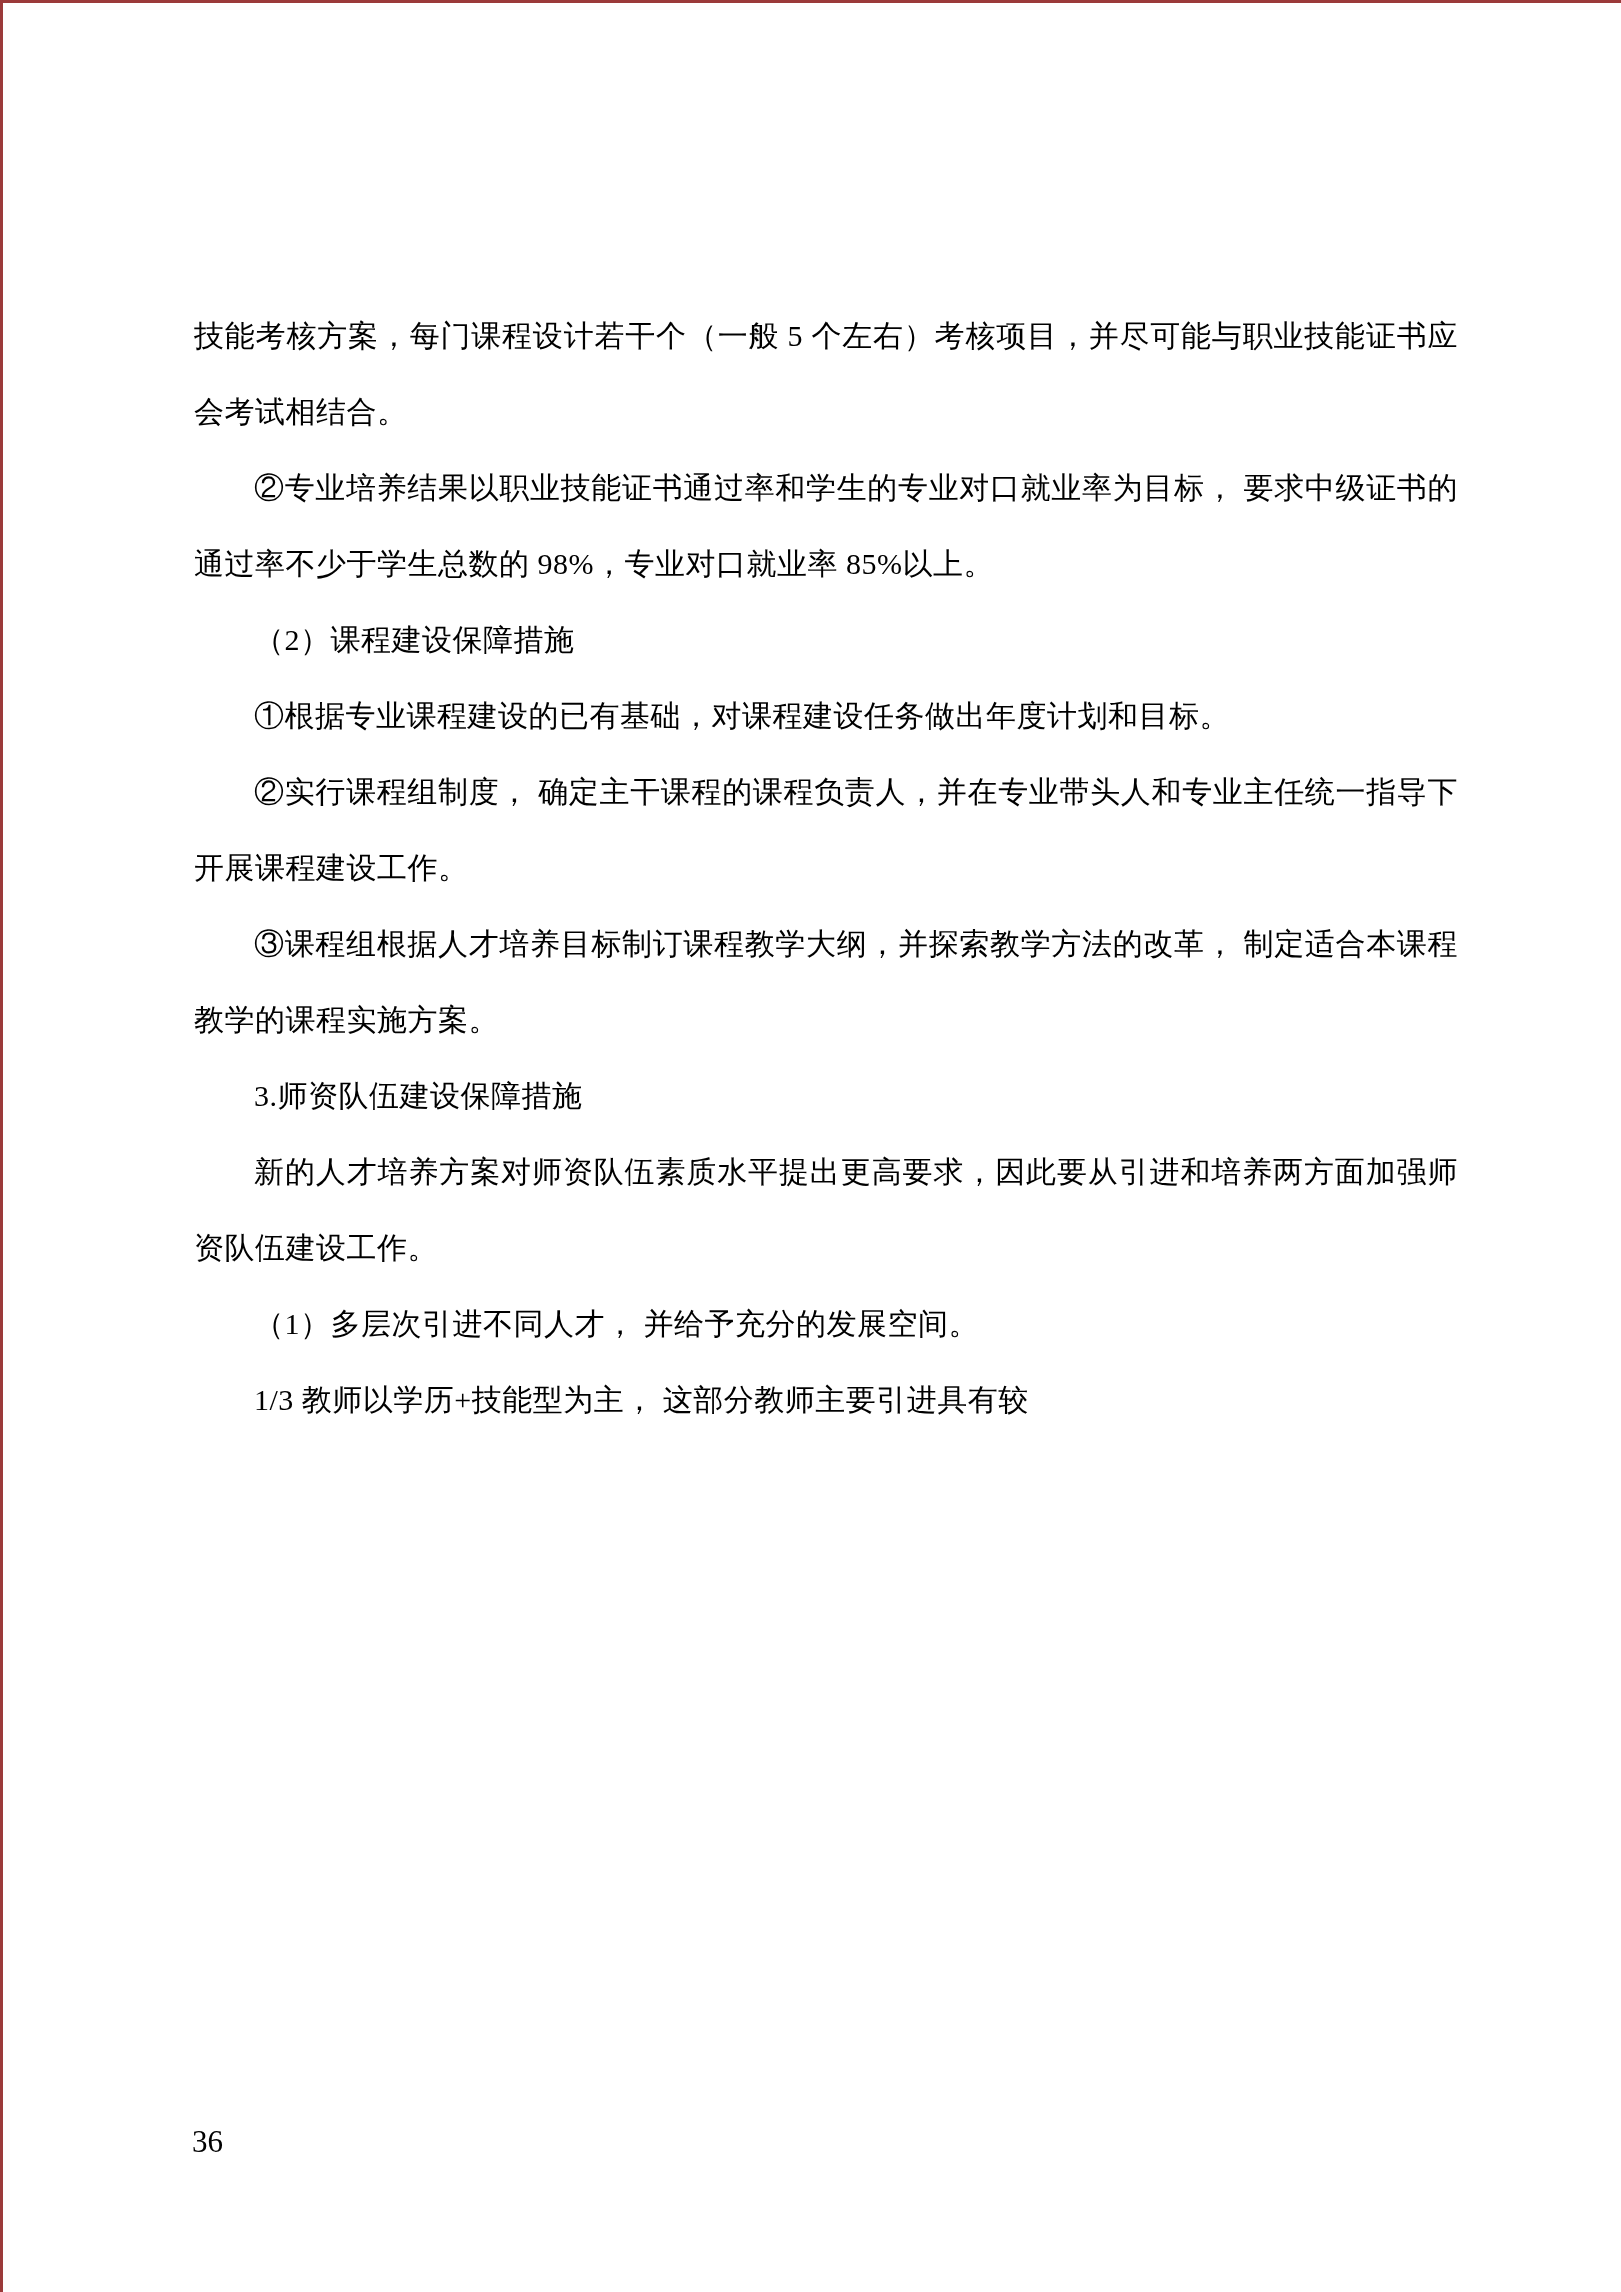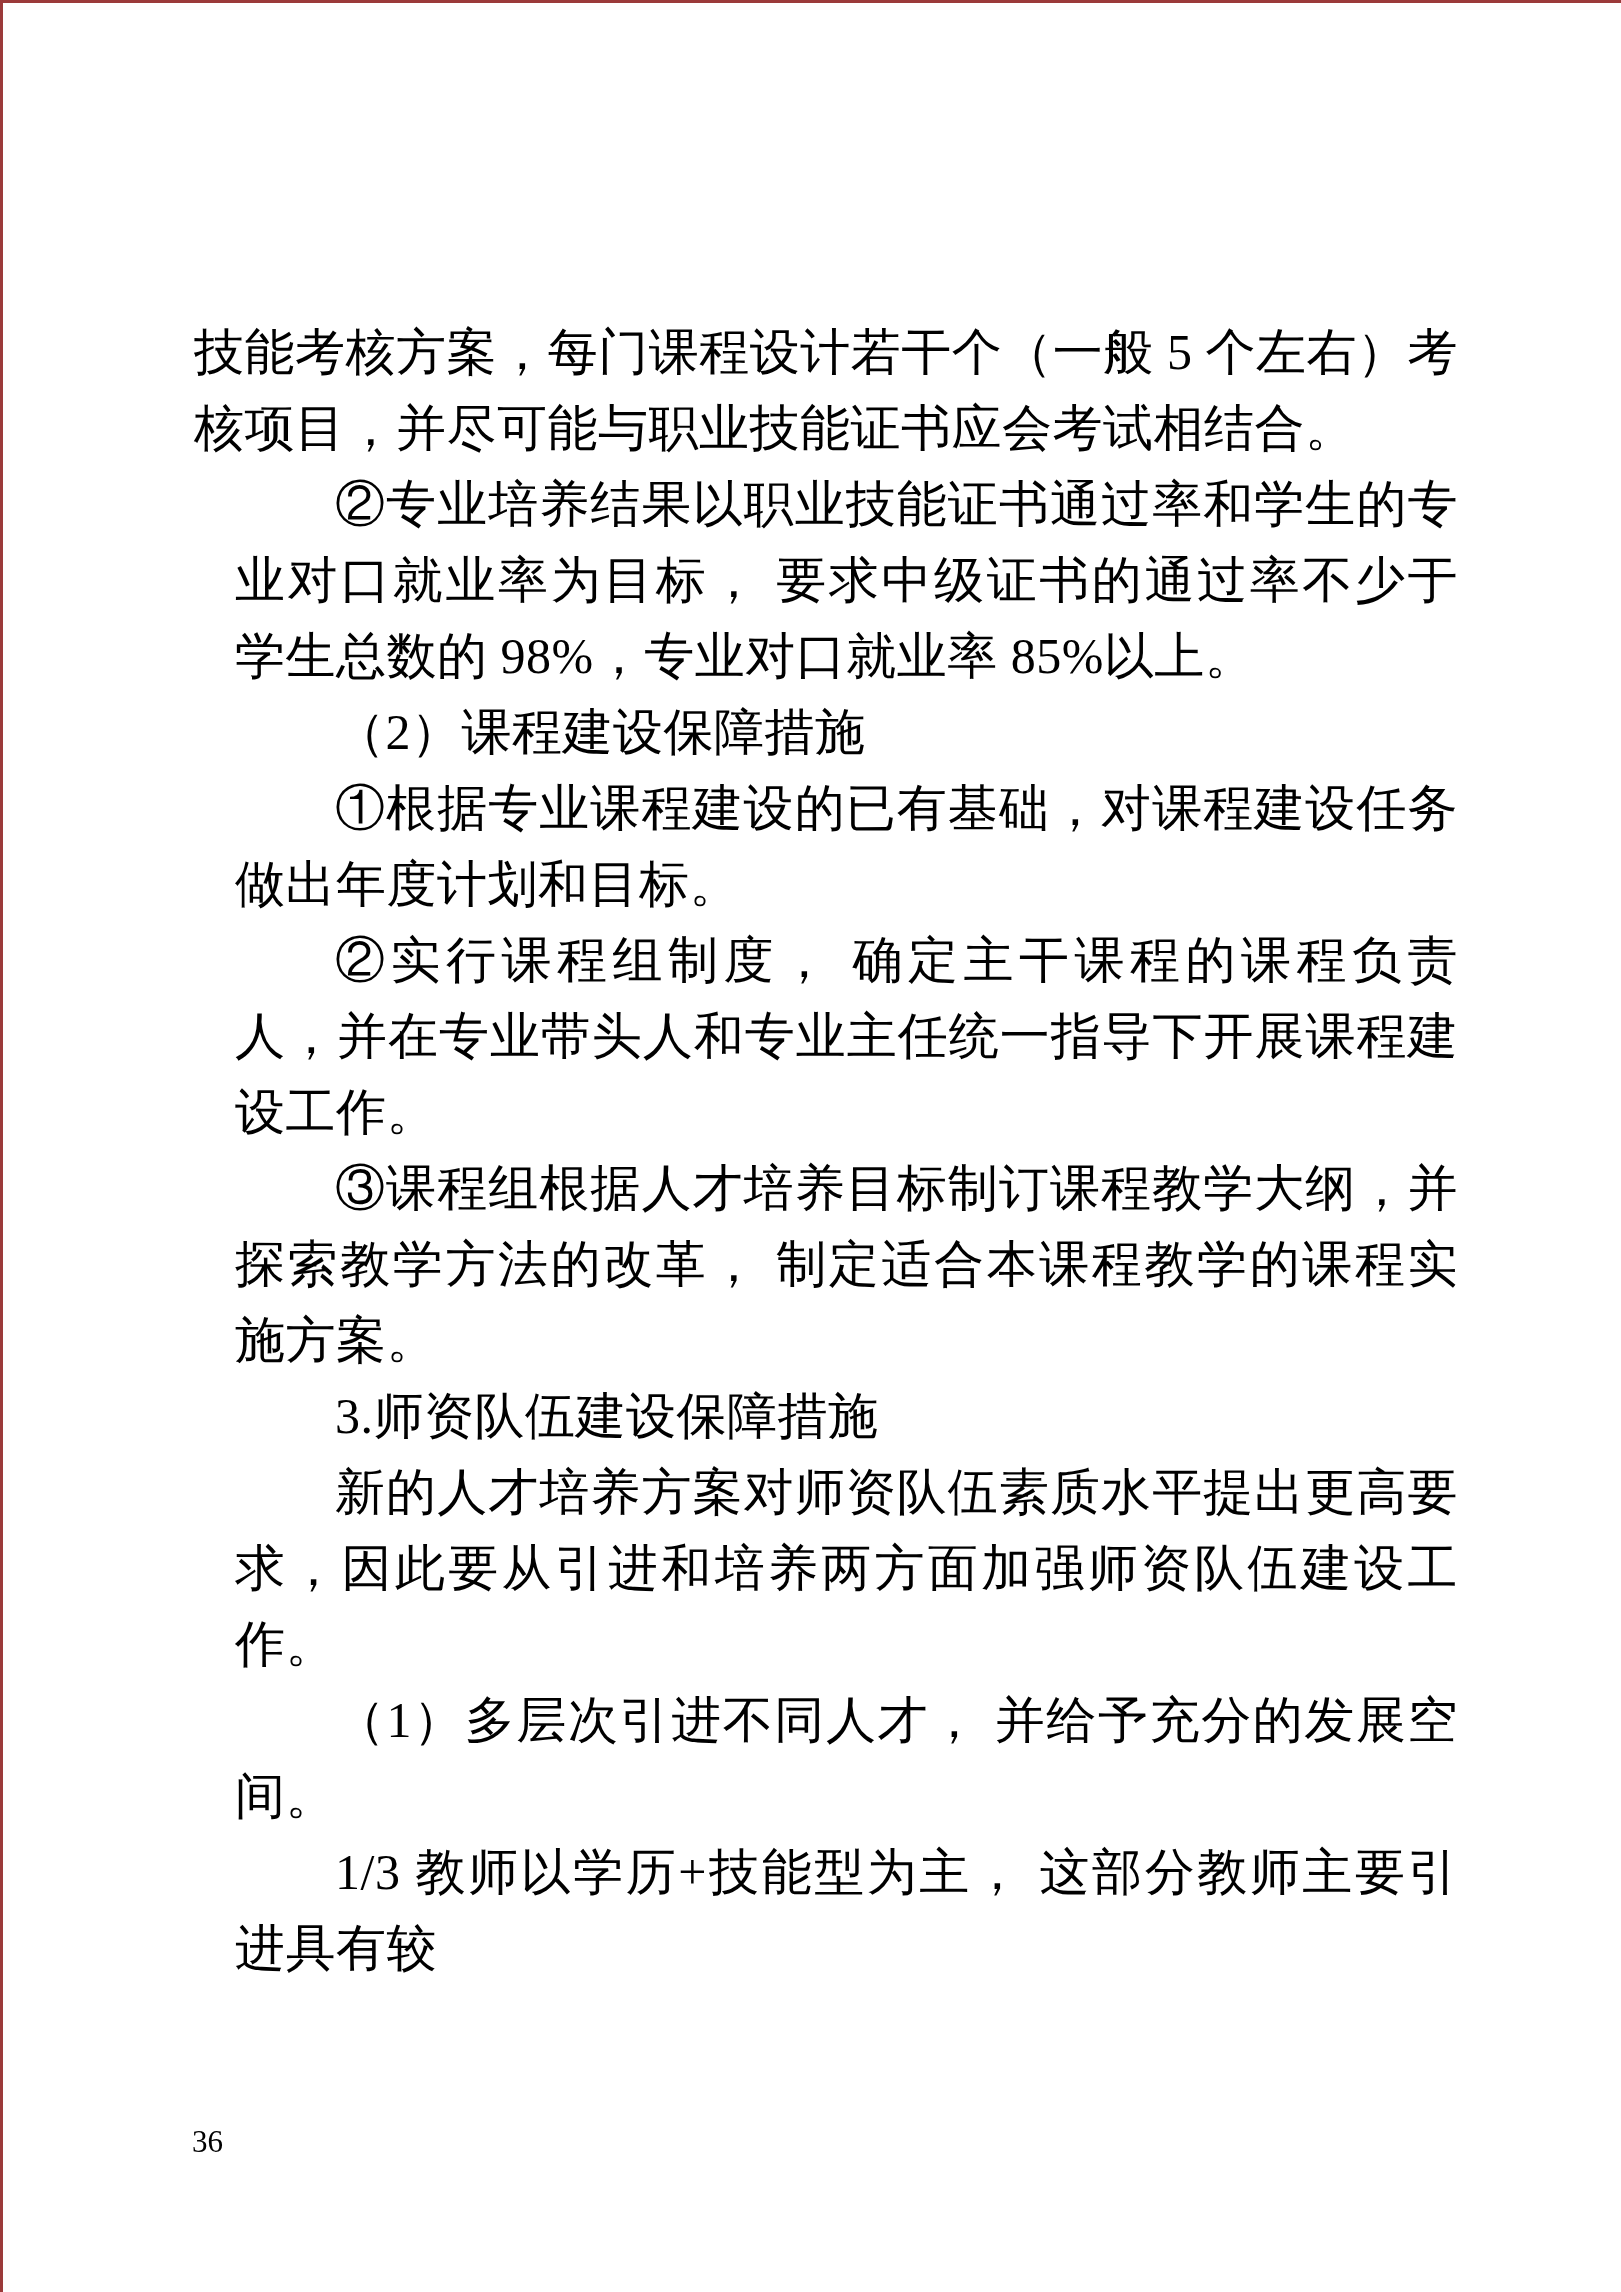--- a/index.html
+++ b/index.html
@@ -27,34 +27,33 @@
   }
   .edge-left {
     position: absolute;
     left: 0; top: 0;
     width: 2.9px; height: 100%;
     background: var(--edge-line, #9b3a3a);
   }
   .content {
     position: absolute;
     left: 194px;
-    top: 314px;
+    top: 298px;
     width: 1264px;
-    font-size: 50px;
+    font-size: 30px;
     line-height: 76px;
     text-align: justify;
     letter-spacing: 0.5px;
   }
   .para {
     margin: 0;
     padding: 0;
   }
   .para.indent {
     text-indent: 2em;
-    margin-left: 41px;
   }
   .para.bold {
     font-weight: normal;
   }
   .page-number {
     position: absolute;
     left: 192px;
     top: 2117px;
     font-size: 31px;
     line-height: 49px;

